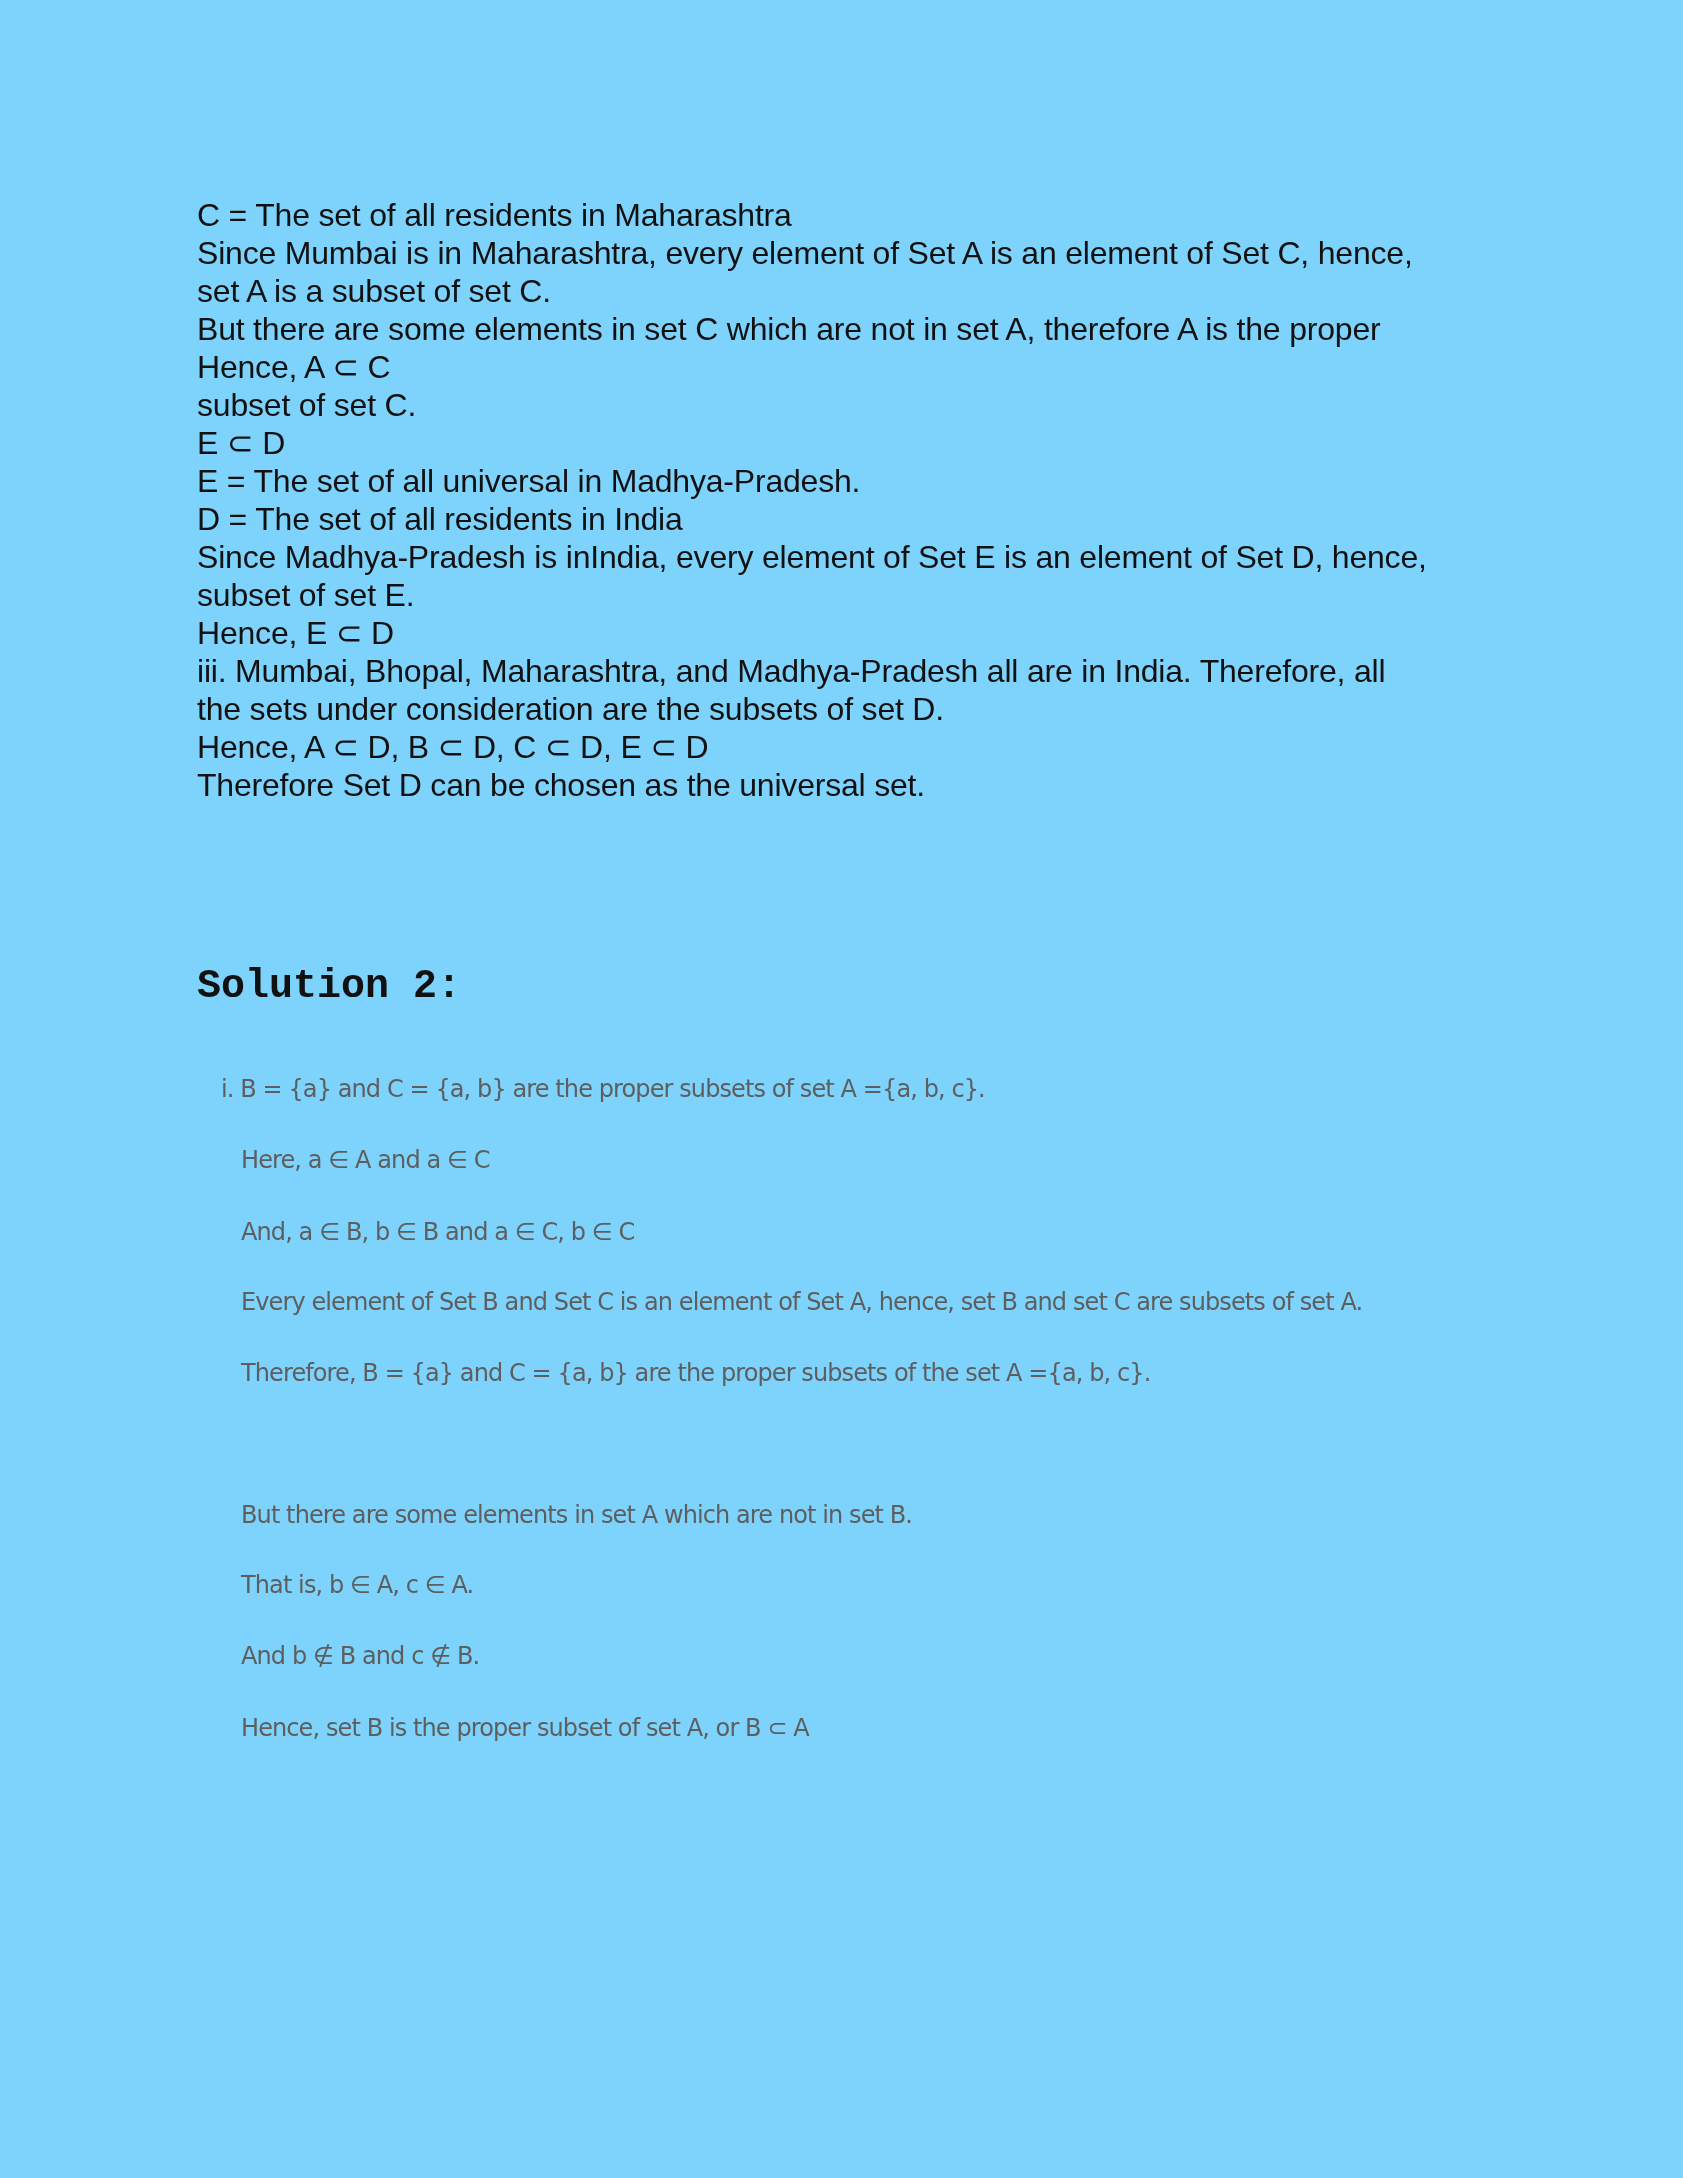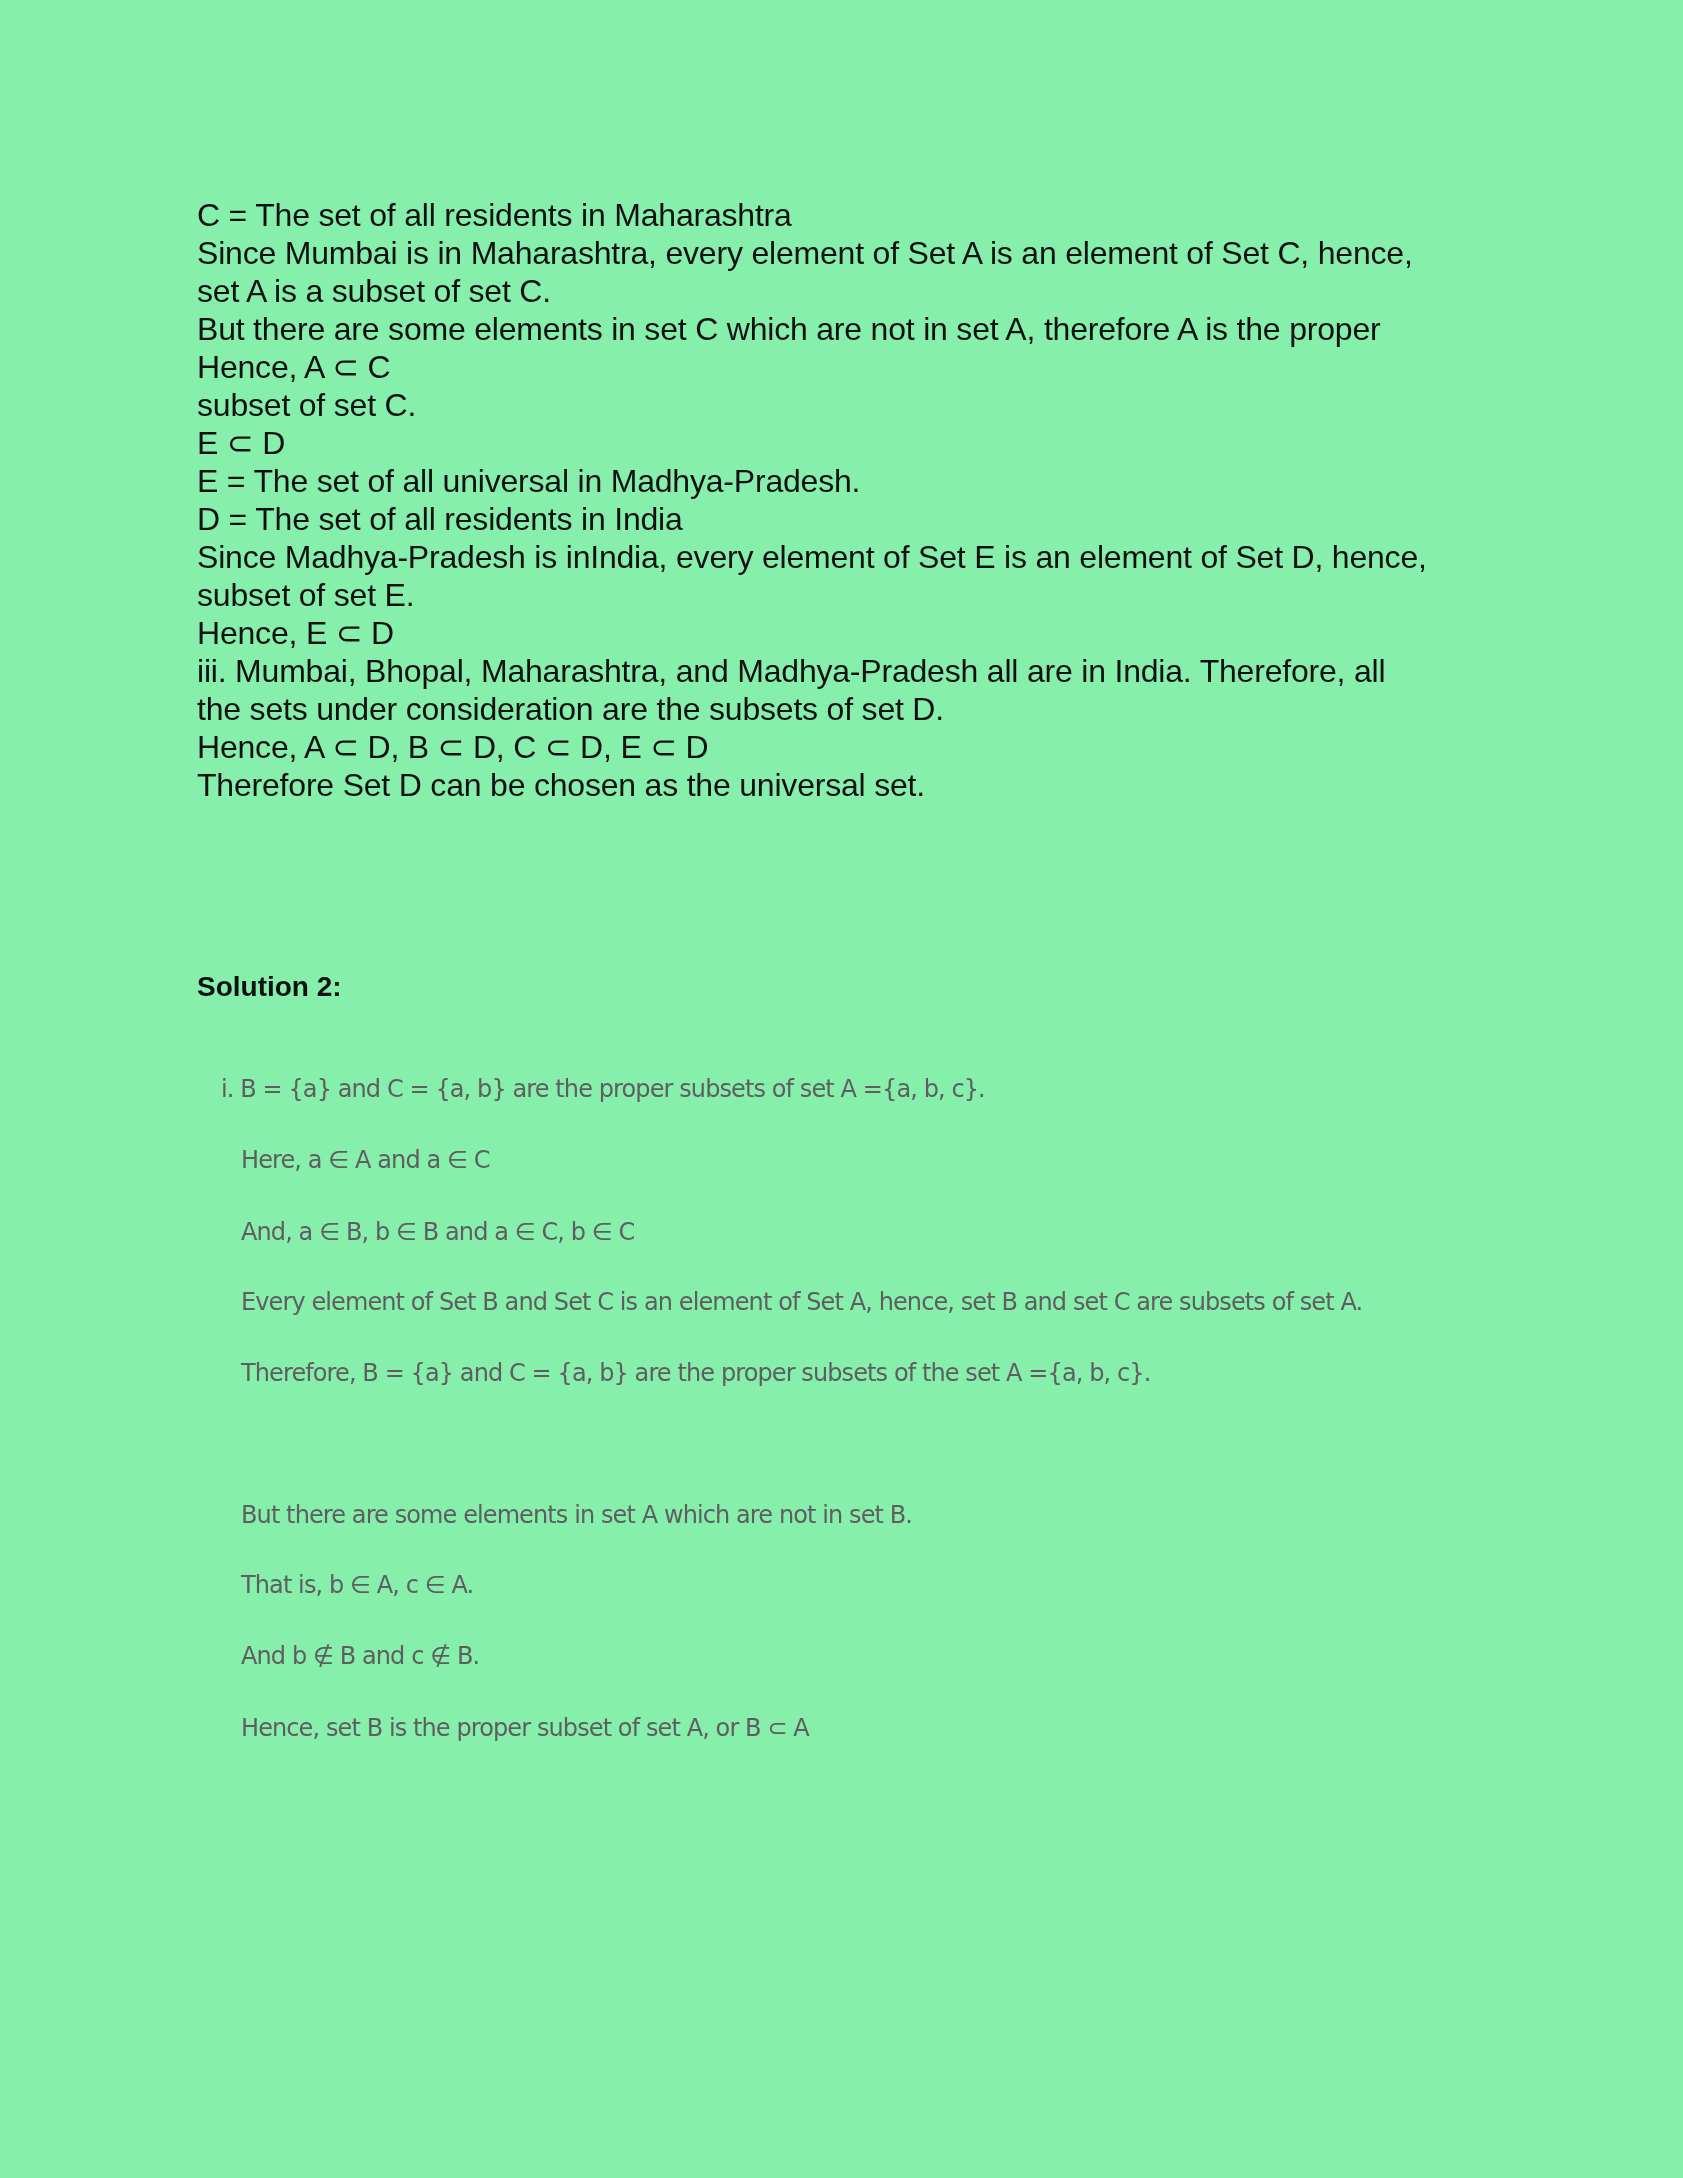--- a/index.html
+++ b/index.html
@@ -12,44 +12,44 @@
       height: 2178px;
       position: relative;
       overflow: hidden;
     }
     .page {
       position: absolute;
       left: 0;
       top: 0;
       width: 1683px;
       height: 2178px;
-      background: #86efac;
+      background: #7dd3fc;
     }
     .section-1 {
       position: absolute;
       left: 197px;
       top: 196px;
       width: 1307px;
       font-family: "Liberation Sans", sans-serif;
       font-size: 32px;
       line-height: 38px;
       color: #111111;
       letter-spacing: -0.2px;
     }
     .section-1 .line {
       display: block;
       white-space: nowrap;
     }
     .heading {
       position: absolute;
       left: 197px;
       top: 968px;
-      font-family: Liberation Sans, sans-serif;
+      font-family: Liberation Mono, monospace;
       font-weight: bold;
-      font-size: 28px;
+      font-size: 40px;
       line-height: 38px;
       color: #111111;
     }
     .image-block {
       position: absolute;
       left: 194px;
       top: 1067px;
       width: 1287px;
       height: 693px;
       font-family: "DejaVu Sans", sans-serif;

